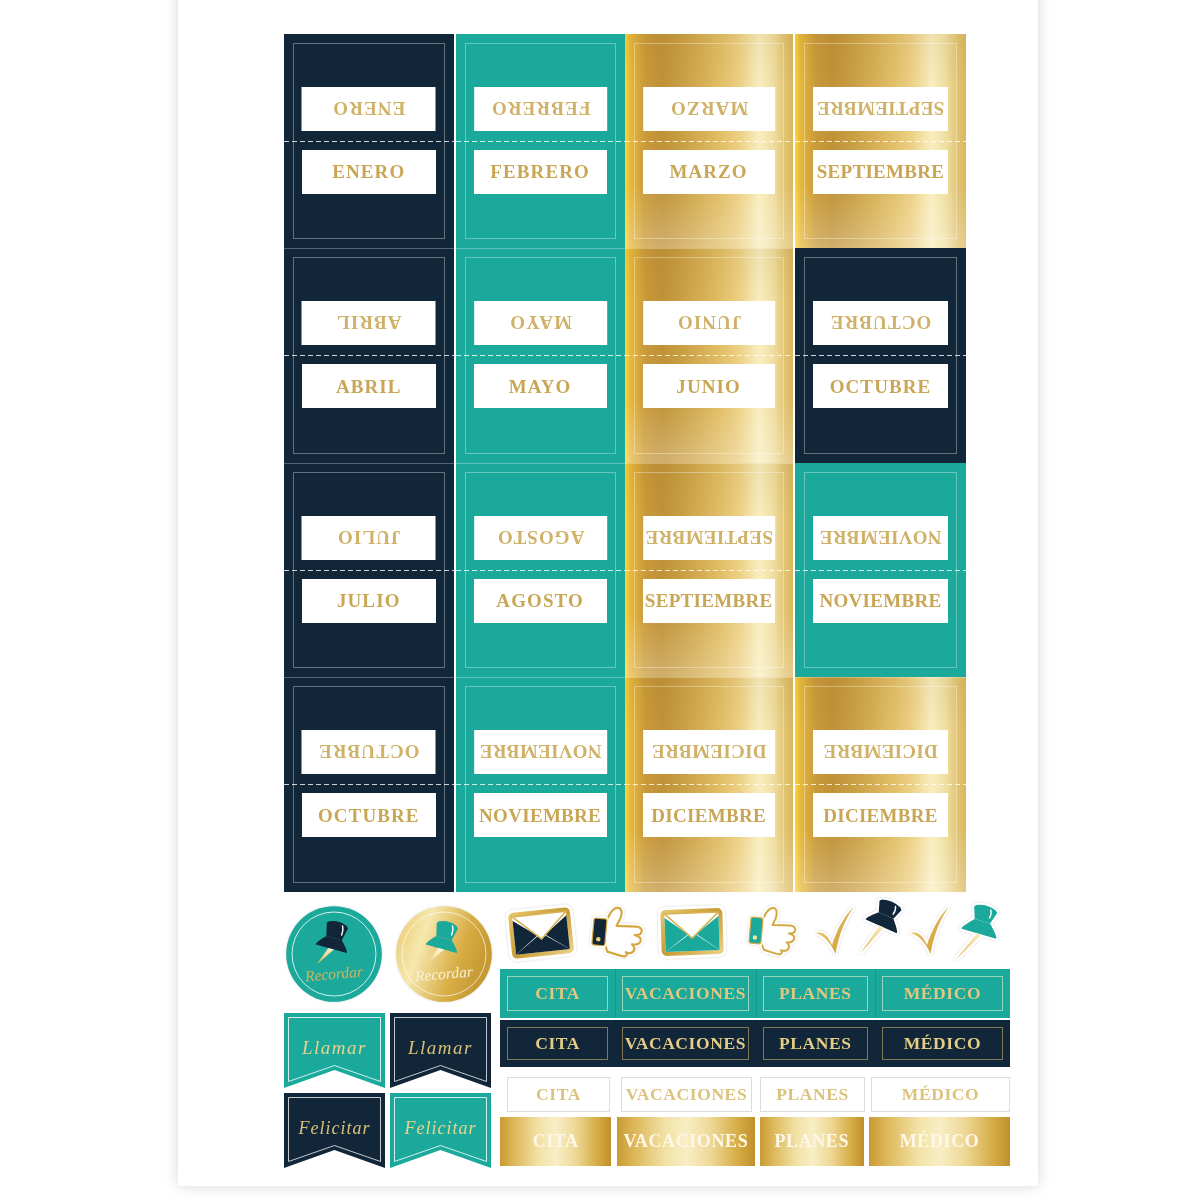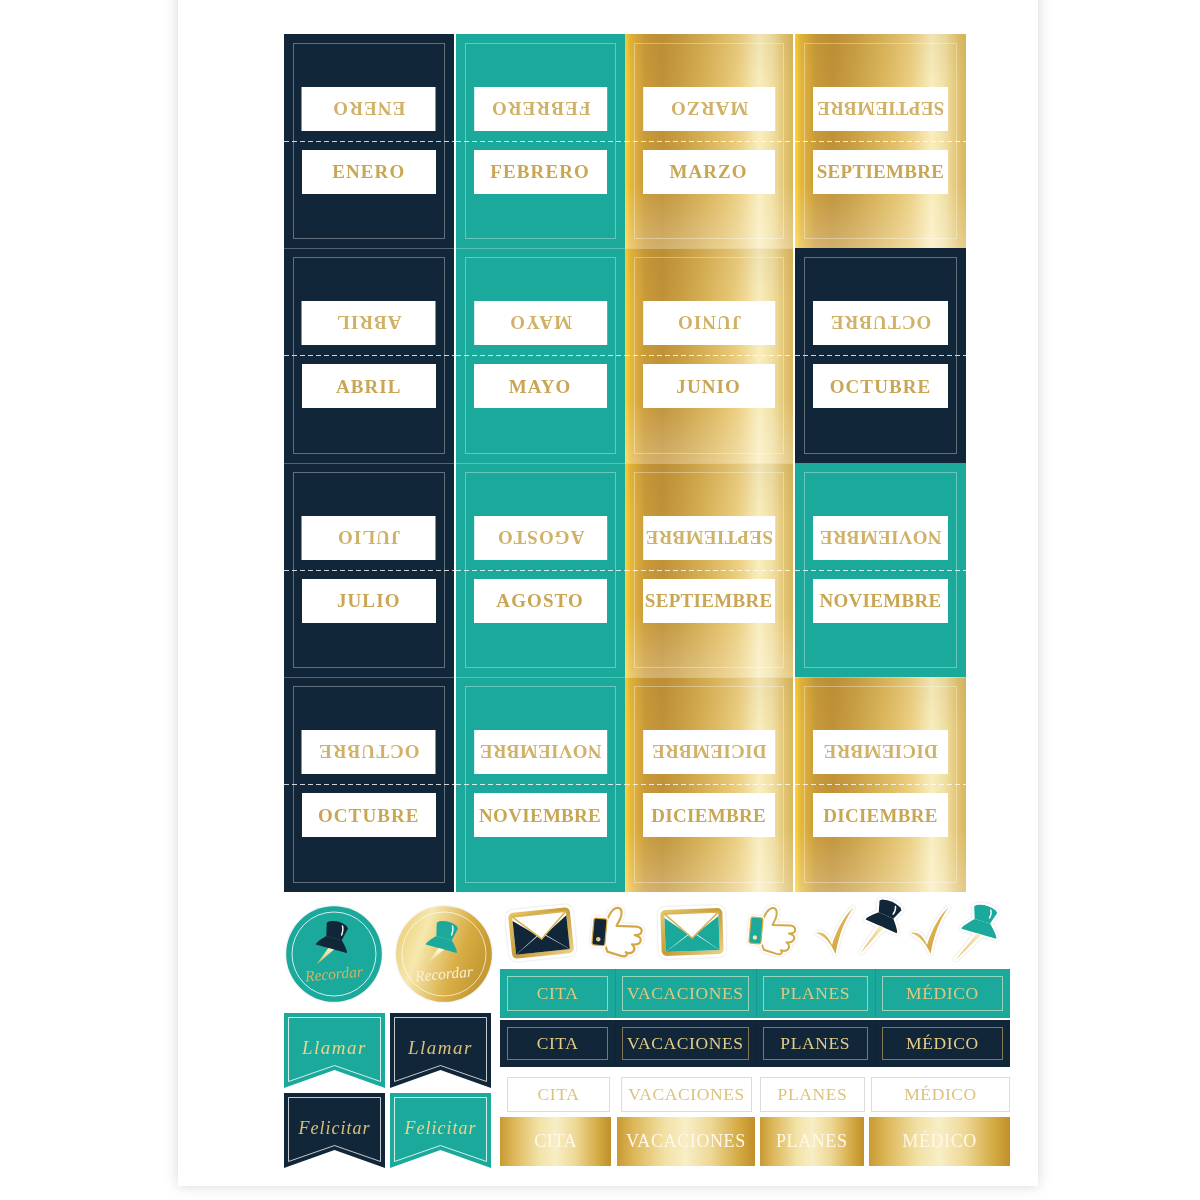--- a/index.html
+++ b/index.html
@@ -18,21 +18,21 @@
   .dash{position:absolute;left:0;right:0;top:107px;height:1px;background:repeating-linear-gradient(90deg,rgba(255,255,255,.8) 0 5px,rgba(0,0,0,0) 5px 8px)}
   .sep{position:absolute;left:0;right:0;top:0;height:1px;background:rgba(255,255,255,.28)}
   .lab{position:absolute;left:18px;right:18px;height:44px;background:#fff;
        display:flex;align-items:center;justify-content:center;
        font-weight:700;font-size:19px;color:#c8a654;letter-spacing:1.1px;line-height:1}
   .lab.lg{font-size:19px;letter-spacing:.3px}
   .flip{transform:rotate(180deg);color:#d0b168}
   .cellrow{position:absolute;display:flex}
   .cellrow .cell+.cell{box-shadow:inset 1px 0 0 rgba(0,0,0,.10),inset -0px 0 0 rgba(255,255,255,.08)}
   .cell{position:relative;display:flex;align-items:center;justify-content:center;
-        font-weight:400;font-size:17.5px;letter-spacing:.6px}
+        font-weight:700;font-size:17.5px;letter-spacing:.6px}
   .cin{position:absolute;left:7px;right:7px;top:7px;bottom:7px;border:1px solid}
   .goldcell{background:linear-gradient(90deg,#c89a33 0,#ddb658 12%,#f2e2a6 35%,#f8eec6 50%,#eed896 68%,#d5ab44 88%,#bf8f2a 100%);font-size:18px;color:#fdf8ea}
   .icon{position:absolute;filter:drop-shadow(0 0 1.2px rgba(0,0,0,.16))}
   .ribbon{position:absolute;width:101px;height:75px}
 </style></head>
 <body>
 <div id="page"></div>
 
 <div class="tile navy" style="left:284px;top:33.5px;width:169.5px;height:214.5px">
   <div class="inbox"></div>

